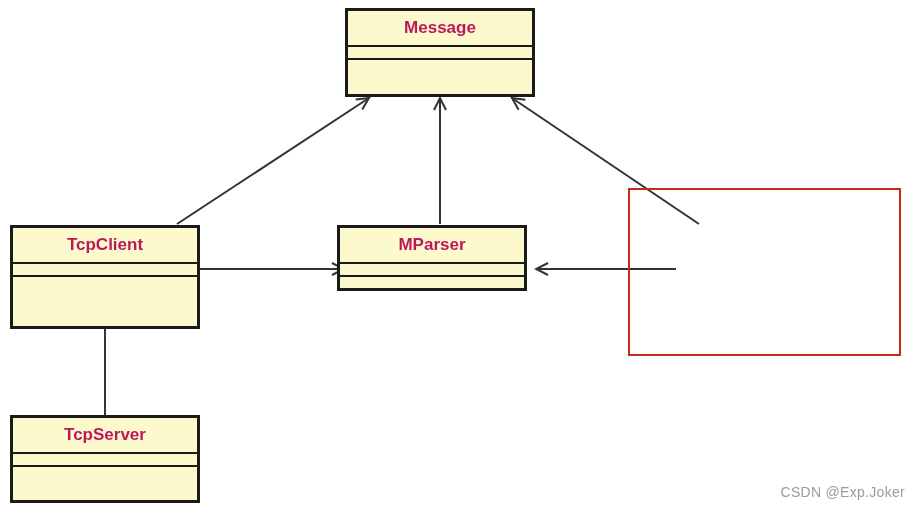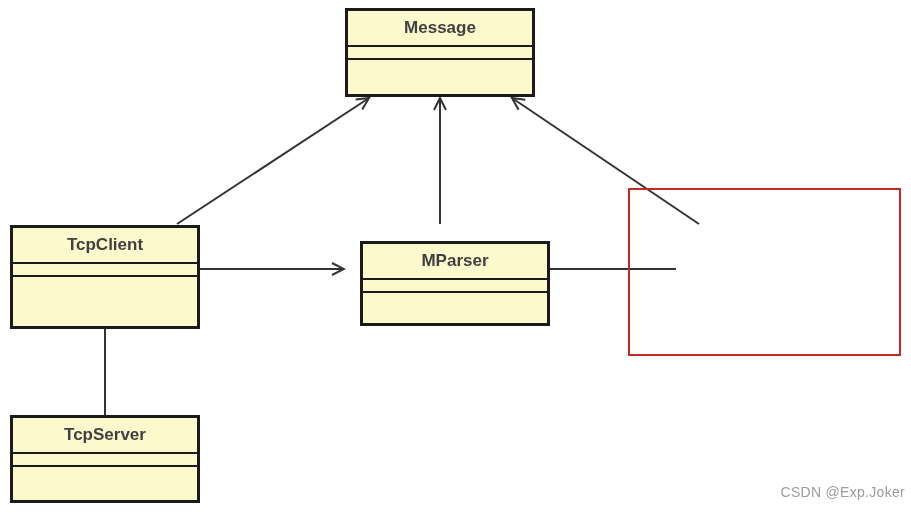--- a/index.html
+++ b/index.html
@@ -16,21 +16,21 @@
   .uml-node{
     position:absolute;
     box-sizing:border-box;
     background:var(--node-fill,#fcf9cd);
     border:3px solid var(--node-border,#1b1b1b);
     display:flex;flex-direction:column;
   }
   .uml-title{
     flex:0 0 34px;
     display:flex;align-items:center;justify-content:center;
-    font-weight:bold;font-size:17px;color:#404040;
+    font-weight:bold;font-size:17px;color:#be185d;
     border-bottom:2px solid var(--node-border,#1b1b1b);
   }
   .uml-attrs{
     flex:0 0 11px;
     border-bottom:2px solid var(--node-border,#1b1b1b);
   }
   .uml-methods{flex:1 1 auto;}
   #highlight-rect{
     position:absolute;
     box-sizing:border-box;
@@ -73,21 +73,21 @@
     <div class="uml-attrs"></div>
     <div class="uml-methods"></div>
   </div>
 
   <div class="uml-node" style="left:10px;top:225px;width:190px;height:104px;">
     <div class="uml-title">TcpClient</div>
     <div class="uml-attrs"></div>
     <div class="uml-methods"></div>
   </div>
 
-  <div class="uml-node" style="left:360px;top:225px;width:190px;height:85px;margin-top:16px;">
+  <div class="uml-node" style="left:337px;top:225px;width:190px;height:66px;">
     <div class="uml-title">MParser</div>
     <div class="uml-attrs"></div>
     <div class="uml-methods"></div>
   </div>
 
 
   <div class="uml-node" style="left:10px;top:415px;width:190px;height:88px;">
     <div class="uml-title">TcpServer</div>
     <div class="uml-attrs"></div>
     <div class="uml-methods"></div>

